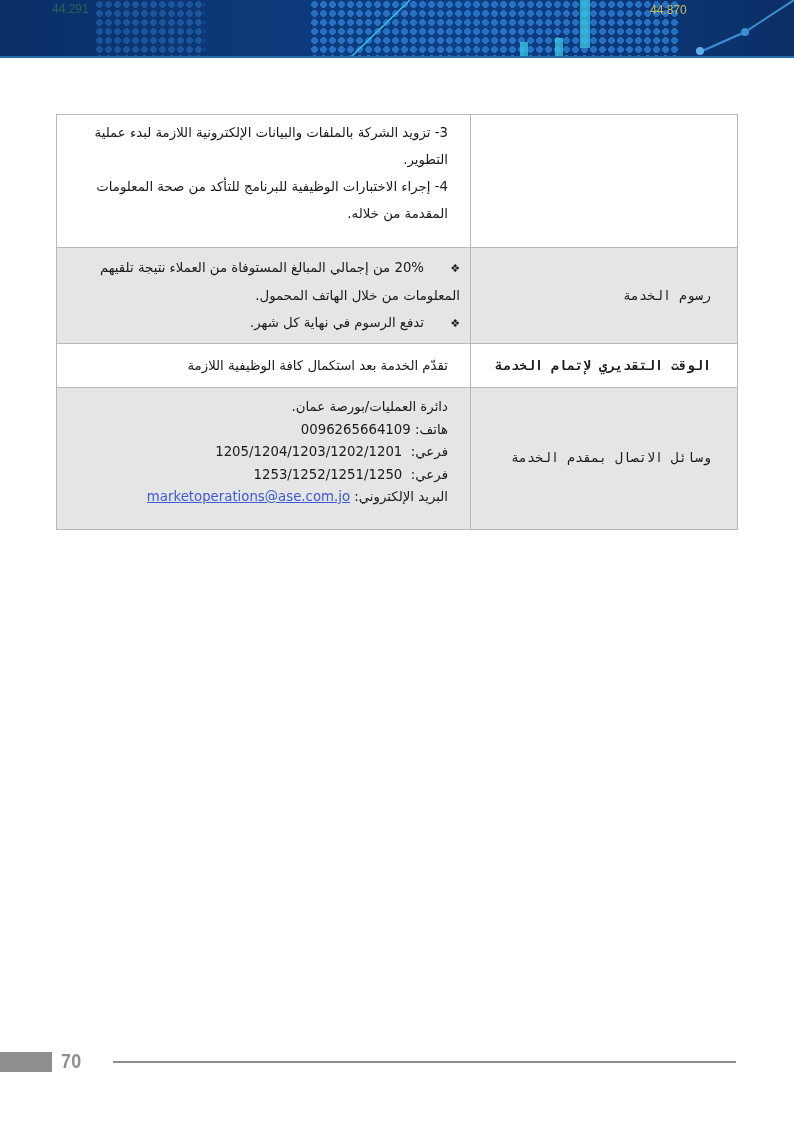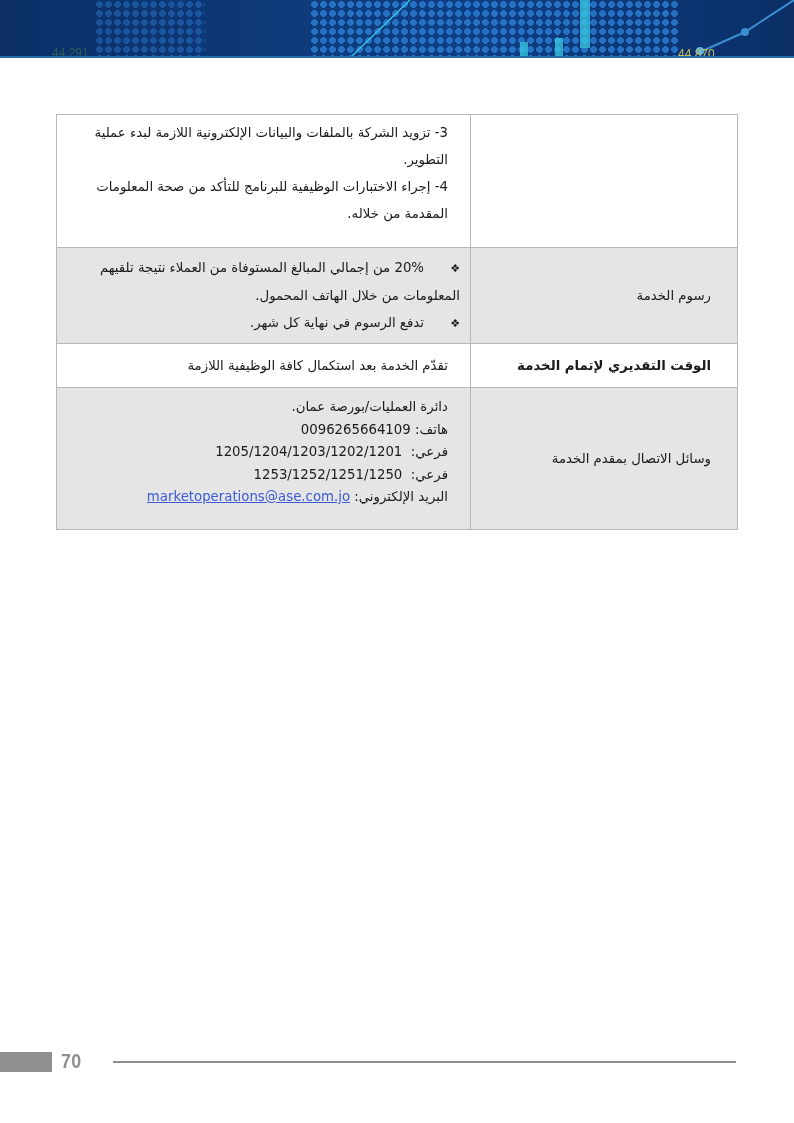--- a/index.html
+++ b/index.html
@@ -4,27 +4,27 @@
 <style>
   html, body { margin:0; padding:0; }
   body { width:794px; height:1123px; background:#ffffff; position:relative; overflow:hidden;
          font-family:"DejaVu Sans", "Liberation Sans", sans-serif; color:#1a1a1a; }
   .banner { position:absolute; left:0; top:0; width:794px; height:56px; overflow:hidden;
             background:linear-gradient(90deg,#0b2f66 0%,#0d3a7a 35%,#0e3f83 60%,#0c3572 85%,#0b2f66 100%);
             border-bottom:2px solid #2a6aa8; }
   .banner .dots { position:absolute; top:0; height:56px;
             background-image:radial-gradient(circle,#2b7ad0 0 3.2px,transparent 3.6px);
             background-size:9px 9px; opacity:.85; }
-  .banner .num { position:absolute; font-family:"Liberation Sans", sans-serif; font-size:12px;margin-top:44px; }
+  .banner .num { position:absolute; font-family:"Liberation Sans", sans-serif; font-size:12px; }
   .banner .bar { position:absolute; background:#37c2e0; opacity:.8; }
   .banner svg { position:absolute; left:0; top:0; }
   table.svc { position:absolute; left:56px; top:114px; width:682px; border-collapse:collapse;
               direction:rtl; font-size:13.3px; }
   table.svc td { border:1px solid #b8b8b8; vertical-align:middle; }
-  td.label { width:230px; padding:0 26px 0 10px; font-weight:500; }
+  td.label { width:230px; padding:0 26px 0 10px; font-weight:500;font-family:Liberation Mono, monospace; }
   td.content { padding:6px 22px 6px 10px; text-align:right; line-height:27px; }
   tr.shade td { background:#e5e5e5;margin-top:40px; }
   tr.plain td { background:#ffffff; }
   .bullet { display:inline-block; width:28px; text-align:right; font-size:11px; margin-left:8px; }
   .contact-line { line-height:22.5px; }
   .email { color:#3b5bd6; text-decoration:underline; direction:ltr; unicode-bidi:embed; }
   .num-ltr { direction:ltr; unicode-bidi:embed; }
   .footer-block { position:absolute; left:0; top:1052px; width:52px; height:20px; background:#8f8f8f; }
   .page-num { position:absolute; left:61px; top:1049px; font-family:"Liberation Sans", sans-serif;
               font-size:21px; font-weight:bold; color:#8f8f8f; letter-spacing:0.5px; transform:scaleX(0.85); transform-origin:left; }
@@ -39,21 +39,21 @@
   <div class="bar" style="left:580px;top:0;width:10px;height:48px"></div>
   <div class="bar" style="left:555px;top:38px;width:8px;height:18px"></div>
   <div class="bar" style="left:520px;top:42px;width:8px;height:14px"></div>
   <svg width="794" height="56">
     <polyline points="352,56 410,0" stroke="#37c2e0" stroke-width="1.5" fill="none"></polyline>
     <polyline points="700,52 745,32 794,0" stroke="#3a8fd0" stroke-width="2" fill="none"></polyline>
     <circle cx="700" cy="51" r="4" fill="#5bb0e8"></circle>
     <circle cx="745" cy="32" r="4" fill="#3a8fd0"></circle>
   </svg>
   <span class="num" style="left:52px;top:2px;color:#2f5f5a">44.291</span>
-  <span class="num" style="left:678px;top:3px;color:#c8c060">44.870</span>
+  <span class="num" style="left:650px;top:3px;color:#c8c060">44.870</span>
 </div>
 
 <table class="svc">
   <tbody>
       <tr class="plain" style="height:108px">
     <td class="label"></td>
     <td class="content" style="padding-top:4px;padding-bottom:20px">
       <div>3- تزويد الشركة بالملفات والبيانات الإلكترونية اللازمة لبدء عملية التطوير.</div>
       <div>4- إجراء الاختبارات الوظيفية للبرنامج للتأكد من صحة المعلومات المقدمة من خلاله.</div>
     </td>

